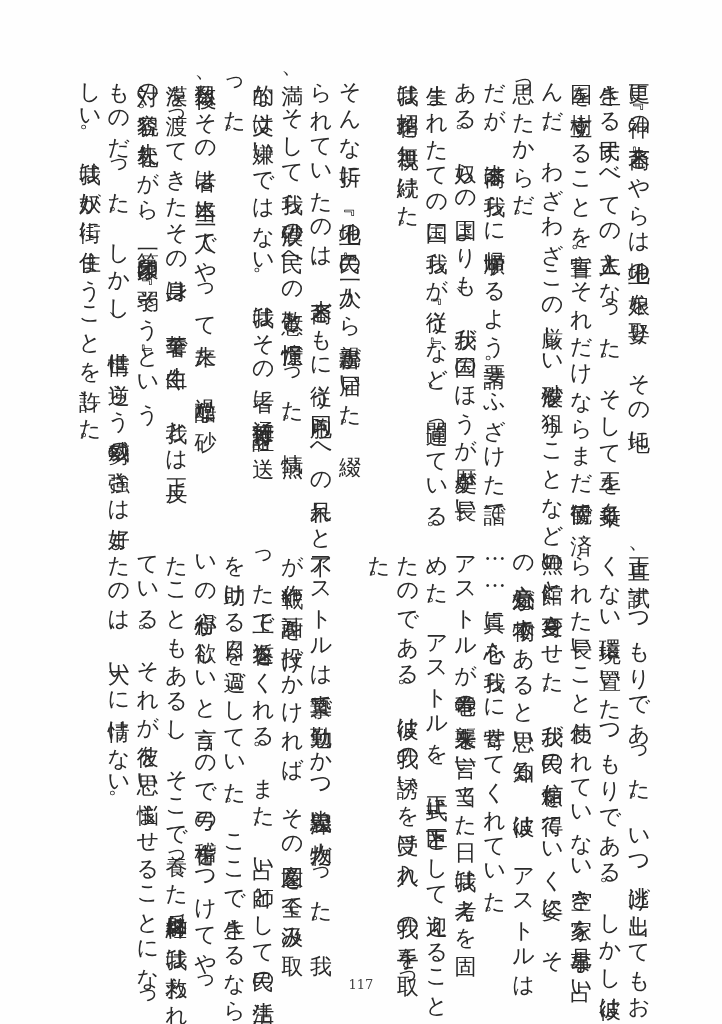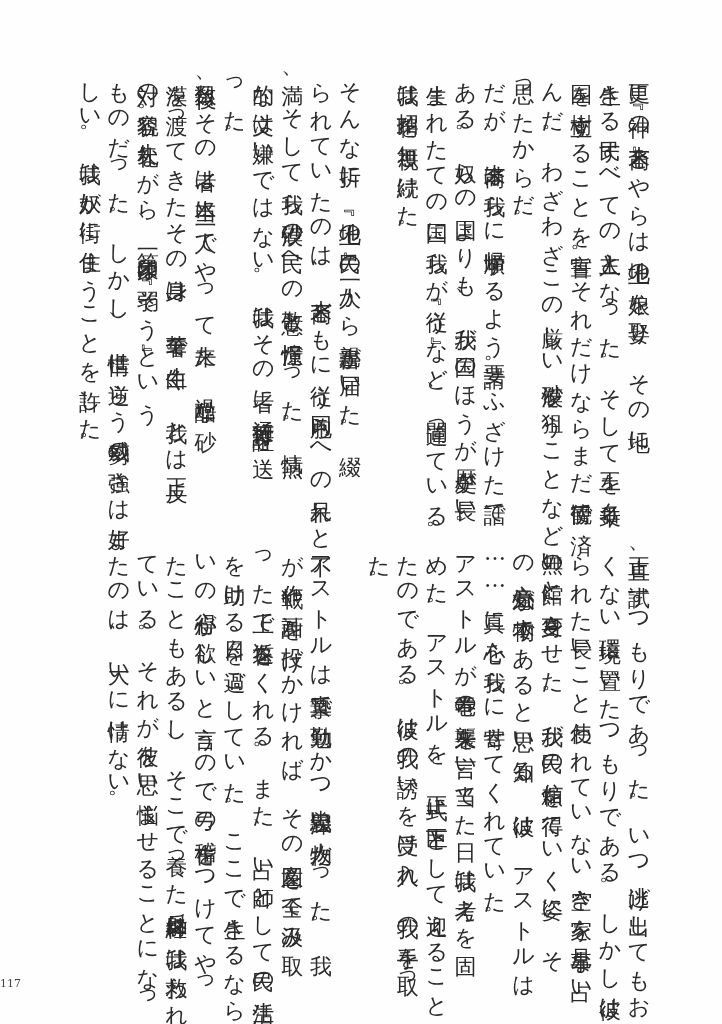--- a/index.html
+++ b/index.html
@@ -15,22 +15,23 @@
     font-size: 22px;
     line-height: 28px;
     letter-spacing: 2.2px;
     color: #2a2a2a;
     white-space: nowrap;
   }
   .pagenum {
     position: absolute;
     left: 0; width: 722px;
     top: 977px;
+    text-align: center;
     font-family: "DejaVu Serif", "Liberation Serif", serif;
-    font-size: 11px;
+    font-size: 13px;
     color: #444;
   }
 </style>
 </head>
 <body>
 
 <div class="page">
   <div class="block" id="top-block">
       <div class="col" style="left: 625px; top: 67px;">更に『神の末裔』とやらは地上の娘を娶り、その地に</div>
       <div class="col" style="left: 596.1px; top: 67px;">生きる民すべての主人となった。そして王を名乗り、</div>

